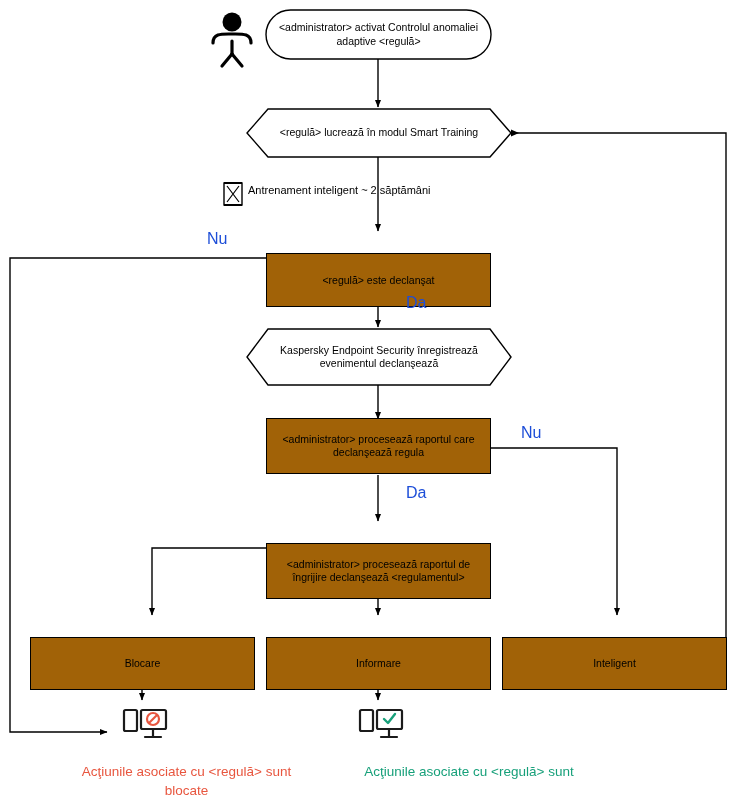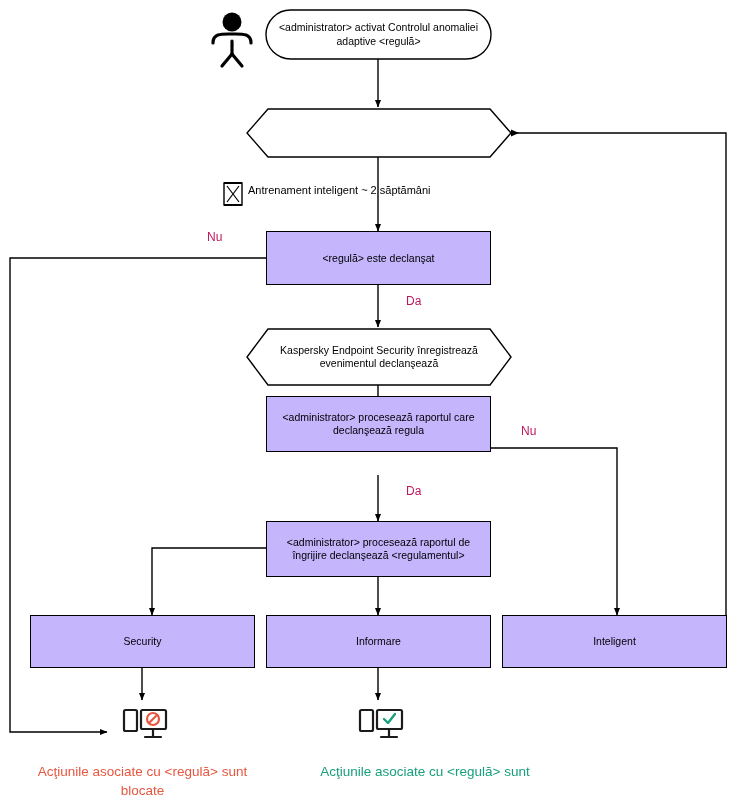--- a/index.html
+++ b/index.html
@@ -24,33 +24,35 @@
     align-items: center;
     justify-content: center;
     text-align: center;
     color: #000000;
     font-size: 10.5px;
     line-height: 13px;
     padding: 2px 6px;
   }
   .rect {
     border: 1.4px solid #000000;
-    background: #c4b5fd;
+    background: #a16207;
+    margin-top: 22px;
   }
   .label {
     position: absolute;
-    color: #be185d;
-    font-size: 12px;
+    color: #1d4ed8;
+    font-size: 16px;
     white-space: nowrap;
   }
   .caption {
     position: absolute;
     text-align: center;
     font-size: 13.5px;
     line-height: 19px;
+    padding-left: 44px;
   }
   .caption.blocked { color: #e8563f; }
   .caption.allowed { color: #17a07a; }
   svg.layer {
     position: absolute;
     left: 0;
     top: 0;
     width: 753px;
     height: 812px;
     pointer-events: none;
@@ -147,37 +149,38 @@
     <g stroke="#1b1b1b" stroke-width="2.2" fill="none">
       <rect x="360" y="710" width="13" height="21" rx="1.5"></rect>
       <rect x="377" y="710" width="25" height="19" rx="1.5"></rect>
       <path d="M389 729 L389 736 M381 737 L397 737" stroke-linecap="round"></path>
       <path d="M384 719 L388 723 L395 714" stroke="#17a07a" stroke-width="2.4" stroke-linecap="round" stroke-linejoin="round"></path>
     </g>
   </svg>
 
   <div class="shape-text" style="left:272px; top:10px; width:213px; height:49px;">&lt;administrator&gt; activat Controlul anomaliei adaptive &lt;regulă&gt;</div>
 
+  <div class="shape-text" style="left:258px; top:109px; width:242px; height:48px;">&lt;regulă&gt; lucrează în modul Smart Training</div>
 
   <div class="node rect" style="left:266px; top:231px; width:225px; height:54px;">
     <span>&lt;regulă&gt; este declanşat</span>
   </div>
 
   <div class="shape-text" style="left:264px; top:329px; width:230px; height:56px;">Kaspersky Endpoint Security înregistrează evenimentul declanşează</div>
 
   <div class="node rect" style="left:266px; top:396px; width:225px; height:56px;">
     <span>&lt;administrator&gt; procesează raportul care declanşează regula</span>
   </div>
 
   <div class="node rect" style="left:266px; top:521px; width:225px; height:56px;">
     <span>&lt;administrator&gt; procesează raportul de îngrijire declanşează &lt;regulamentul&gt;</span>
   </div>
 
   <div class="node rect" style="left:30px; top:615px; width:225px; height:53px;">
-    <span>Security</span>
+    <span>Blocare</span>
   </div>
 
   <div class="node rect" style="left:502px; top:615px; width:225px; height:53px;">
     <span>Inteligent</span>
   </div>
 
   <div class="node rect" style="left:266px; top:615px; width:225px; height:53px;">
     <span>Informare</span>
   </div>
 

